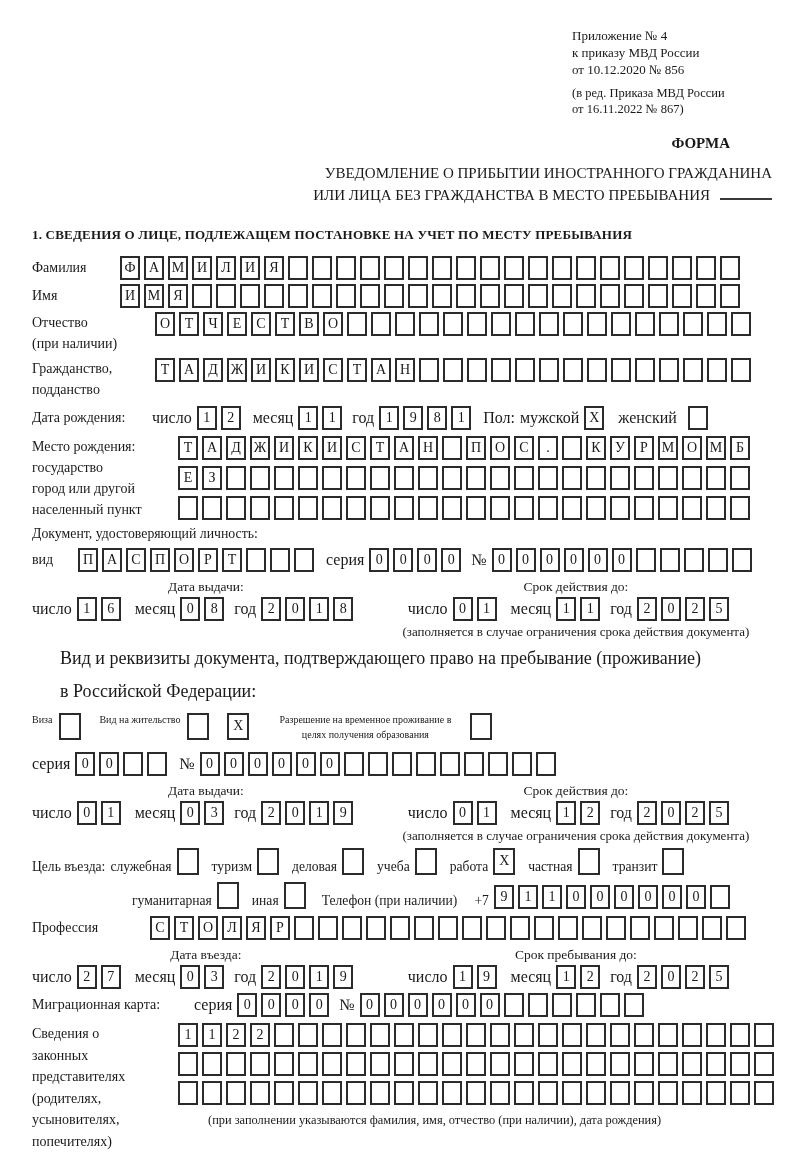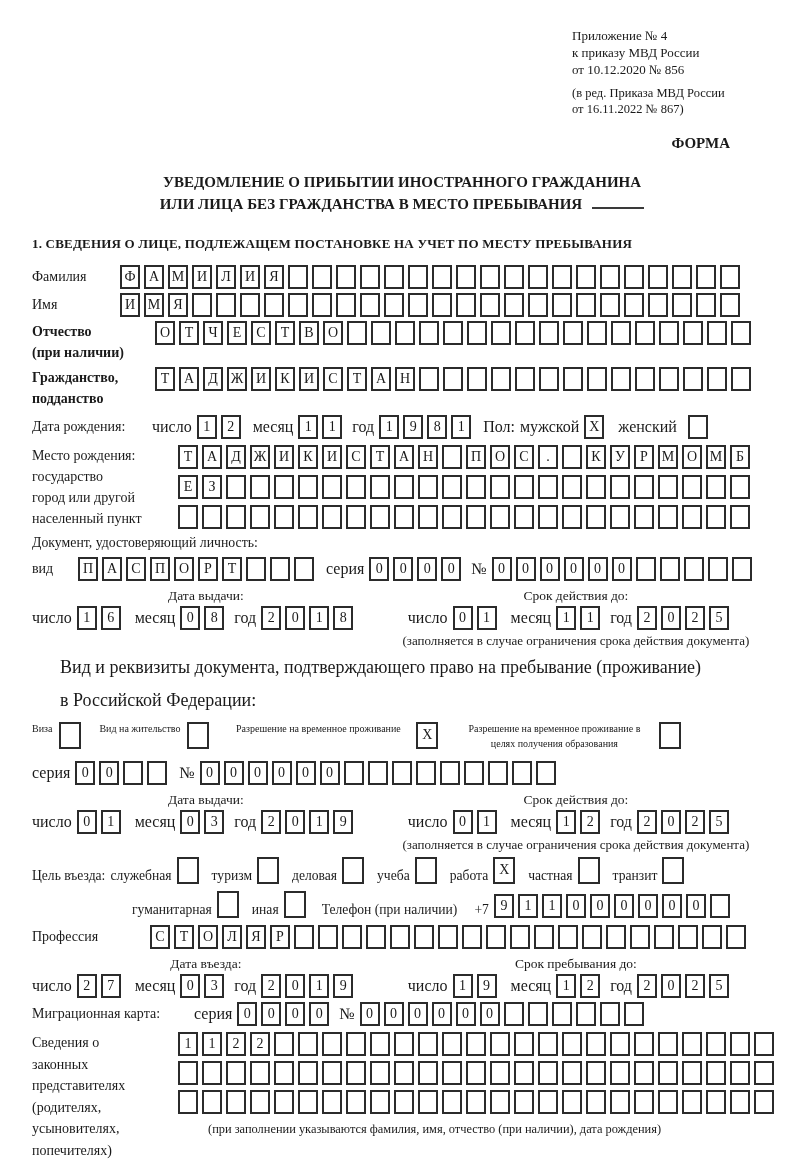--- a/index.html
+++ b/index.html
@@ -8,29 +8,29 @@
     width:800px; height:1163px; margin:0 auto; background:#ffffff;
     color:#1a1a1a; font-family:"Liberation Serif","DejaVu Serif",serif;
     padding:28px 28px 4px 32px; overflow:hidden; position:relative;
   }
   
   .appendix { margin-left:auto; width:200px; font-size:13px; line-height:1.3; }
   .appendix .l { white-space:nowrap; }
   .appendix .grp2 { margin-top:6px; font-size:12.5px; }
   .form-label { text-align:right; font-weight:bold; font-size:15px; margin:18px 42px 0 0; }
   
-  .title { text-align:center; font-weight:bold; font-size:15px; margin-top:20px; line-height:1.45; }
+  .title { text-align:right; font-weight:normal; font-size:15px; margin-top:11px; line-height:1.45; }
   .uline { display:inline-block; width:52px; border-bottom:2px solid #3a3a3a; margin-left:10px; }
   .sec { font-weight:bold; font-size:13px; margin-top:20px; margin-bottom:13px; letter-spacing:.2px; }
   
   .row { display:flex; align-items:center; margin-bottom:4px; }
   .row.top { align-items:flex-start; }
   .lbl { font-size:14px; flex:none; line-height:1.25; }
   .sub { font-size:14px; line-height:1.5; }
-  .w88 { width:88px; } .w123 { width:123px;font-weight:bold; }
+  .w88 { width:88px; } .w123 { width:123px; }
   .w146 { width:146px; } .w118 { width:118px; } .w150 { width:150px; }
   .boxes { white-space:nowrap; flex:none; }
   .cbox {
     display:inline-block; width:20px; height:24px; border:2px solid #2b2b2b;
     margin-right:4px; text-align:center; font-size:14px; line-height:19px;
     vertical-align:middle; background:#fff;
   }
   .big .cbox { width:22px; height:27px; line-height:22px; }
   .mb6 { margin-bottom:6px; }
   .ml6 { margin-left:6px; } .ml8 { margin-left:8px; } .ml10 { margin-left:10px; } .ml12 { margin-left:12px; }
@@ -180,21 +180,20 @@
   <div class="optrow">
     <span class="opt">
       <span class="olabel">Виза</span>
       <span class="boxes big"><span class="cbox">&nbsp;</span></span>
     </span>
     <span class="opt">
       <span class="olabel">Вид на жительство</span>
       <span class="boxes big"><span class="cbox">&nbsp;</span></span>
     </span>
     <span class="opt">
-      <span class="olabel wrap185">Разрешение на временное проживание</span>
       <span class="boxes big"><span class="cbox">X</span></span>
     </span>
     <span class="opt" style="margin-right:0;">
       <span class="olabel wrap200">Разрешение на временное проживание в целях получения образования</span>
       <span class="boxes big"><span class="cbox">&nbsp;</span></span>
     </span>
   </div>
 
   <div class="row">
     <span class="dlbl">серия</span>

